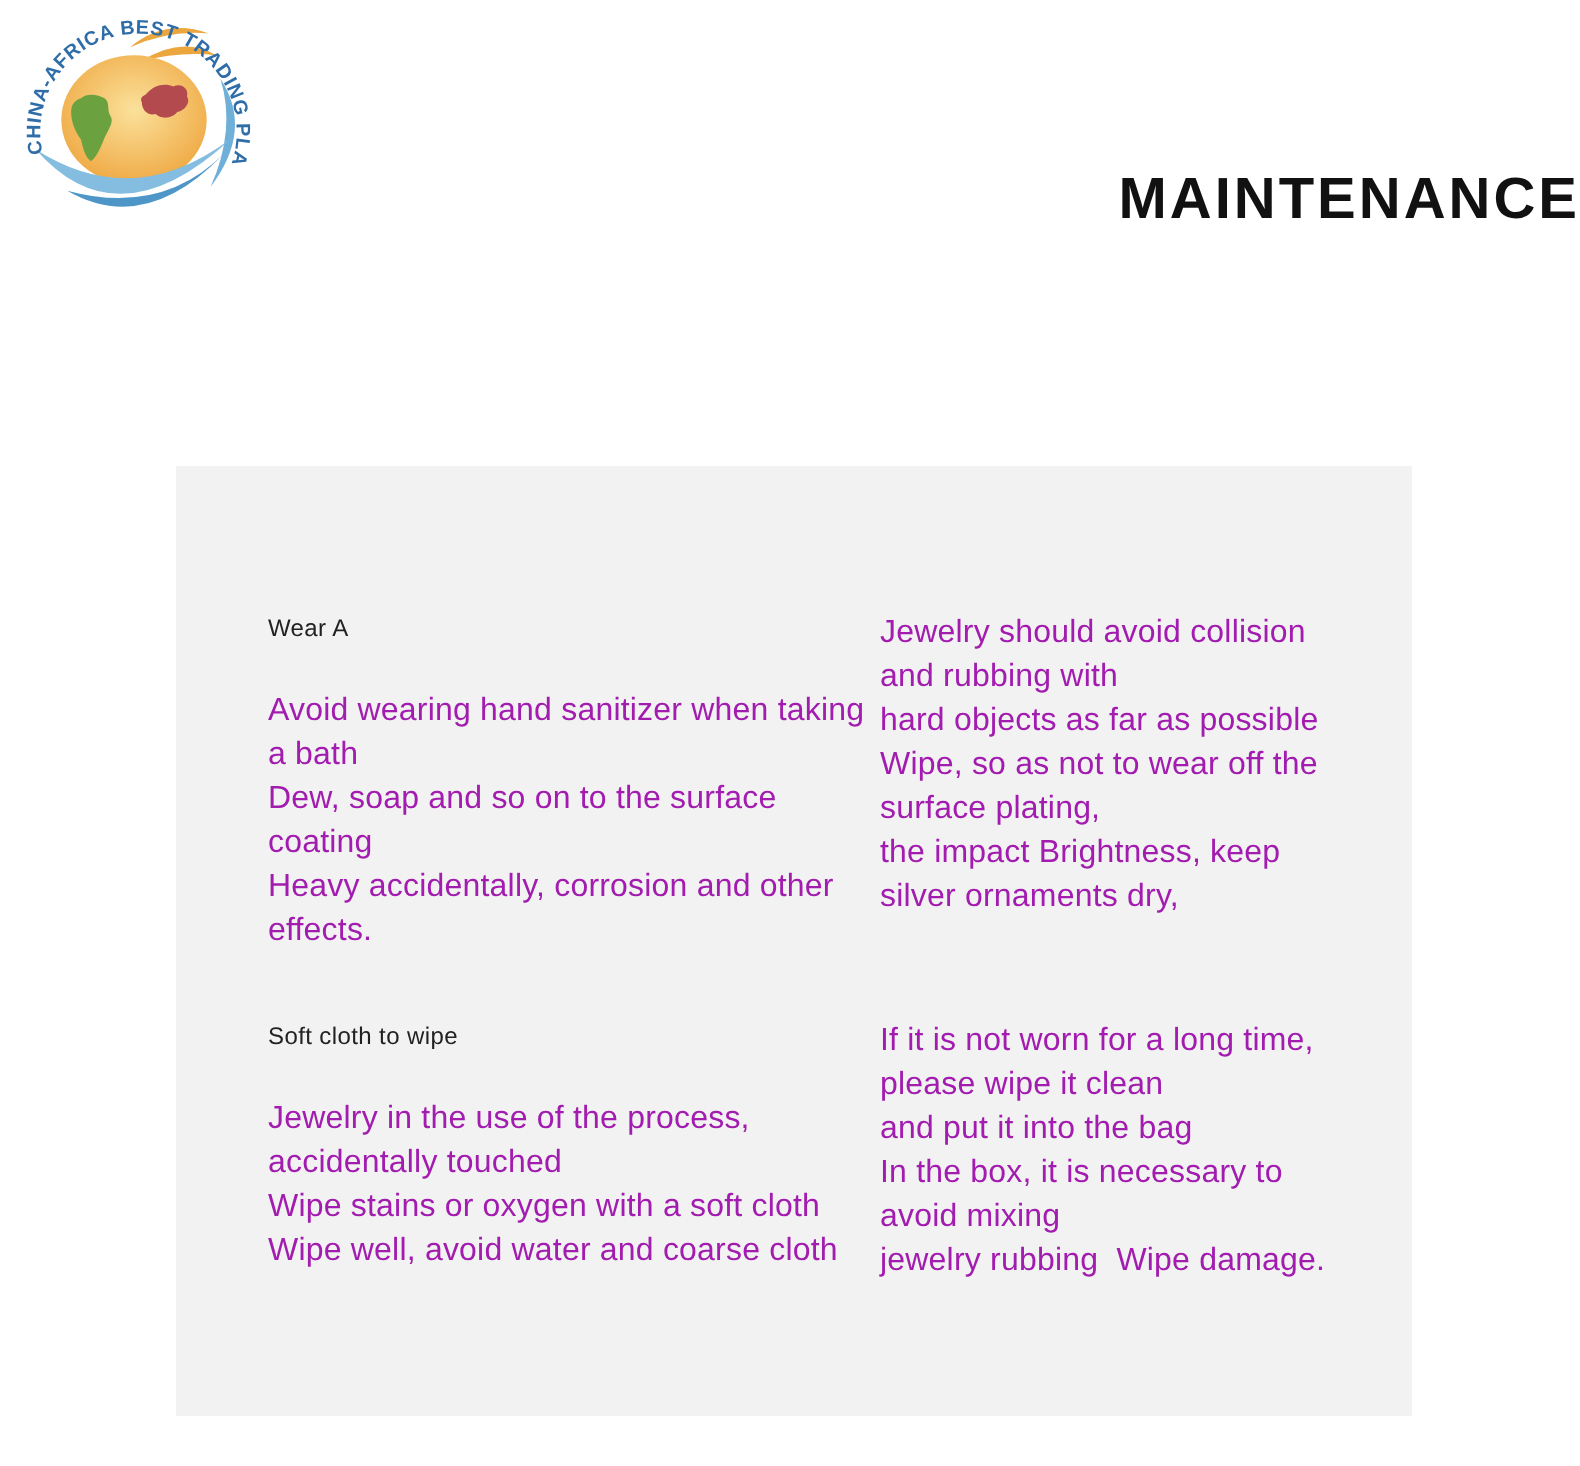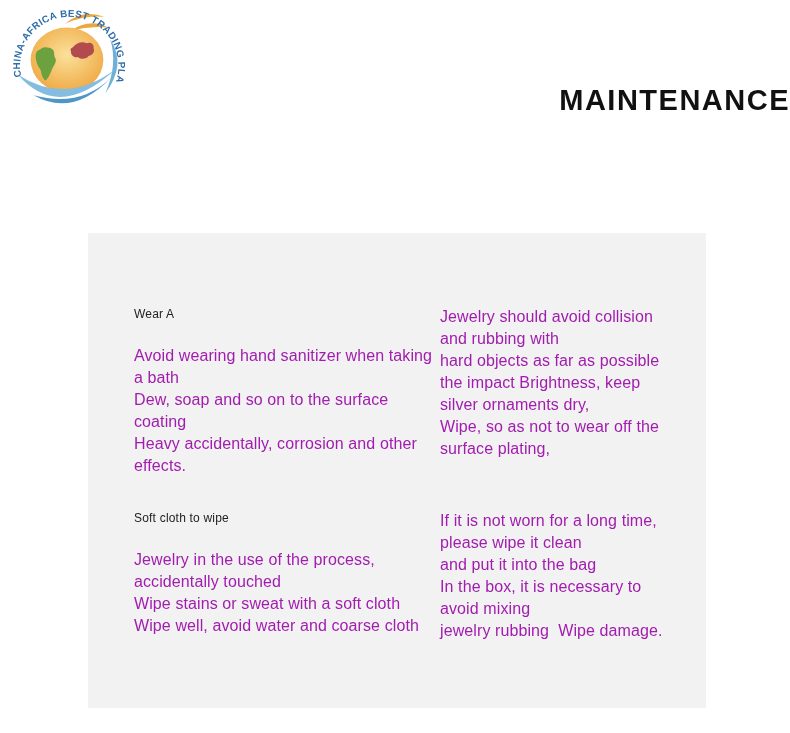--- a/index.html
+++ b/index.html
@@ -100,28 +100,28 @@
   <div class="block">
     <h2>Wear A</h2>
     <p>Avoid wearing hand sanitizer when taking a bath</p>
     <p>Dew, soap and so on to the surface coating</p>
     <p>Heavy accidentally, corrosion and other effects.</p>
   </div>
 
   <div class="block">
     <p>Jewelry should avoid collision and rubbing with</p>
     <p>hard objects as far as possible</p>
+    <p>Wipe, so as not to wear off the surface plating,</p>
     <p>the impact Brightness, keep silver ornaments dry,</p>
-    <p>Wipe, so as not to wear off the surface plating,</p>
   </div>
 
   <div class="block">
     <h2>Soft cloth to wipe</h2>
     <p>Jewelry in the use of the process, accidentally touched</p>
-    <p>Wipe stains or sweat with a soft cloth</p>
+    <p>Wipe stains or oxygen with a soft cloth</p>
     <p>Wipe well, avoid water and coarse cloth</p>
   </div>
 
   <div class="block">
     <p>If it is not worn for a long time, please wipe it clean</p>
     <p>and put it into the bag</p>
     <p>In the box, it is necessary to avoid mixing</p>
     <p>jewelry rubbing  Wipe damage.</p>
   </div>
 

